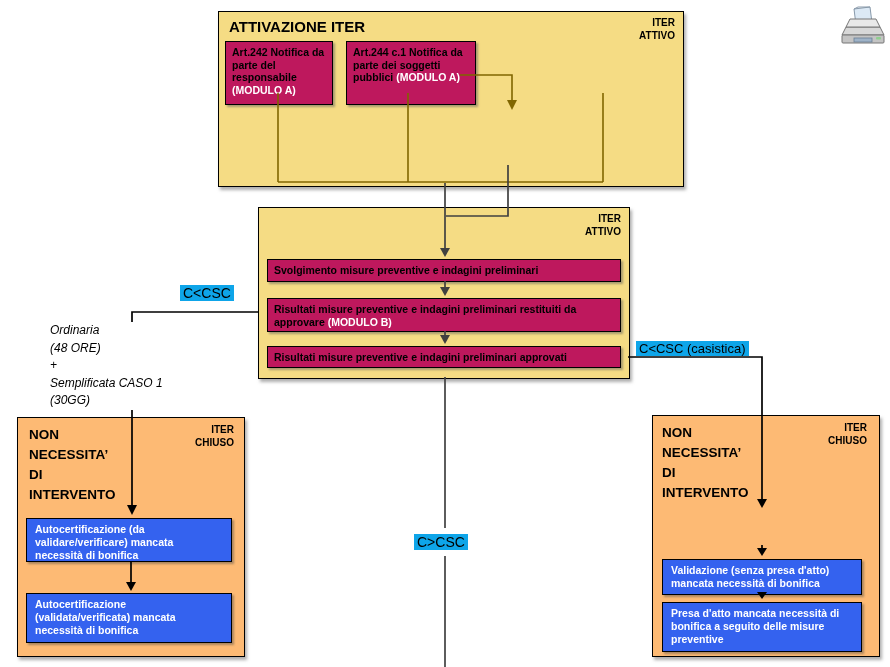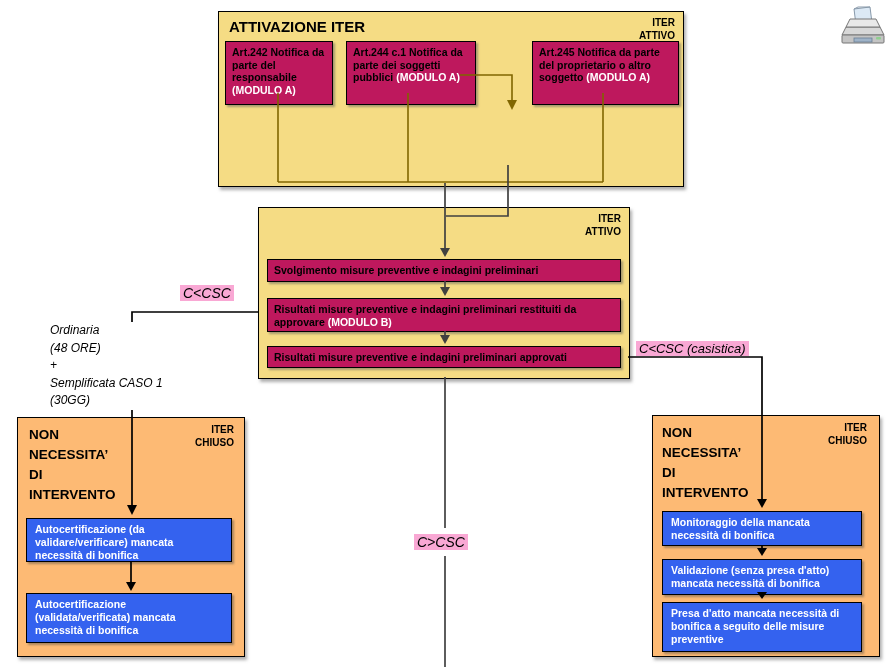--- a/index.html
+++ b/index.html
@@ -16,21 +16,21 @@
     position:absolute;background:#be185d;border:1.5px solid #000;
     box-shadow:1.5px 2px 2px rgba(90,90,90,.5);
     font-weight:bold;font-size:10.5px;line-height:1.2;padding:4px 6px;box-sizing:border-box;
   }
   .bbox{
     position:absolute;background:#3462EF;border:1.5px solid #000;
     box-shadow:1.5px 2px 2px rgba(70,70,70,.45);
     color:#fff;font-weight:bold;font-size:10.5px;line-height:1.25;padding:4px 8px;box-sizing:border-box;
   }
   .modulo{color:#fff;}
-  .lbl{position:absolute;z-index:3;font-size:14px;background:#f9a8d4;padding:0 3px;font-style:italic;}
+  .lbl{position:absolute;z-index:3;font-size:14px;background:#0ea5e9;padding:0 3px;}
   .note{
     position:absolute;z-index:3;background:#fff;font-style:italic;font-size:12px;
     line-height:17.5px;white-space:pre-line;
   }
   svg.overlay{position:absolute;left:0;top:0;z-index:2;pointer-events:none;}
   .printer{position:absolute;z-index:3;cursor:pointer;}
 </style>
 </head>
 <body>
 
@@ -42,23 +42,20 @@
 ATTIVO</div>
 
     <div class="obox" style="left:6px;top:29px;width:108px;height:64px;">
       <span>Art.242 Notifica da parte del responsabile </span><span class="modulo">(MODULO A)</span>
     </div>
 
     <div class="obox" style="left:127px;top:29px;width:130px;height:64px;">
       <span>Art.244 c.1  Notifica da parte dei soggetti pubblici </span><span class="modulo">(MODULO A)</span>
     </div>
 
-    <div class="obox" style="left:313px;top:29px;width:147px;height:64px;">
-      <span>Art.245 Notifica da parte del proprietario o altro soggetto </span><span class="modulo">(MODULO A)</span>
-    </div>
 
   </div>
 
   <div class="container yellowbg" style="left:258px;top:207px;width:370px;height:170px;">
     <div class="c-status" style="right:8px;top:4px;">ITER
 ATTIVO</div>
 
     <div class="obox" style="left:8px;top:51px;width:354px;height:23px;">
       <span>Svolgimento misure preventive e indagini preliminari</span>
     </div>
@@ -90,23 +87,20 @@
   </div>
 
   <div class="container bluebg" style="left:652px;top:415px;width:226px;height:240px;">
     <div class="c-title" style="left:9px;top:7px;font-size:13.5px;line-height:20px;">NON
 NECESSITA’
 DI
 INTERVENTO</div>
     <div class="c-status" style="right:12px;top:5px;">ITER
 CHIUSO</div>
 
-    <div class="bbox" style="left:9px;top:95px;width:200px;height:35px;">
-      <span>Monitoraggio della mancata necessità di bonifica</span>
-    </div>
 
     <div class="bbox" style="left:9px;top:143px;width:200px;height:36px;">
       <span>Validazione (senza presa d'atto) mancata necessità di bonifica</span>
     </div>
 
     <div class="bbox" style="left:9px;top:186px;width:200px;height:50px;">
       <span>Presa d'atto mancata necessità di bonifica a seguito delle misure preventive</span>
     </div>
   </div>
 

